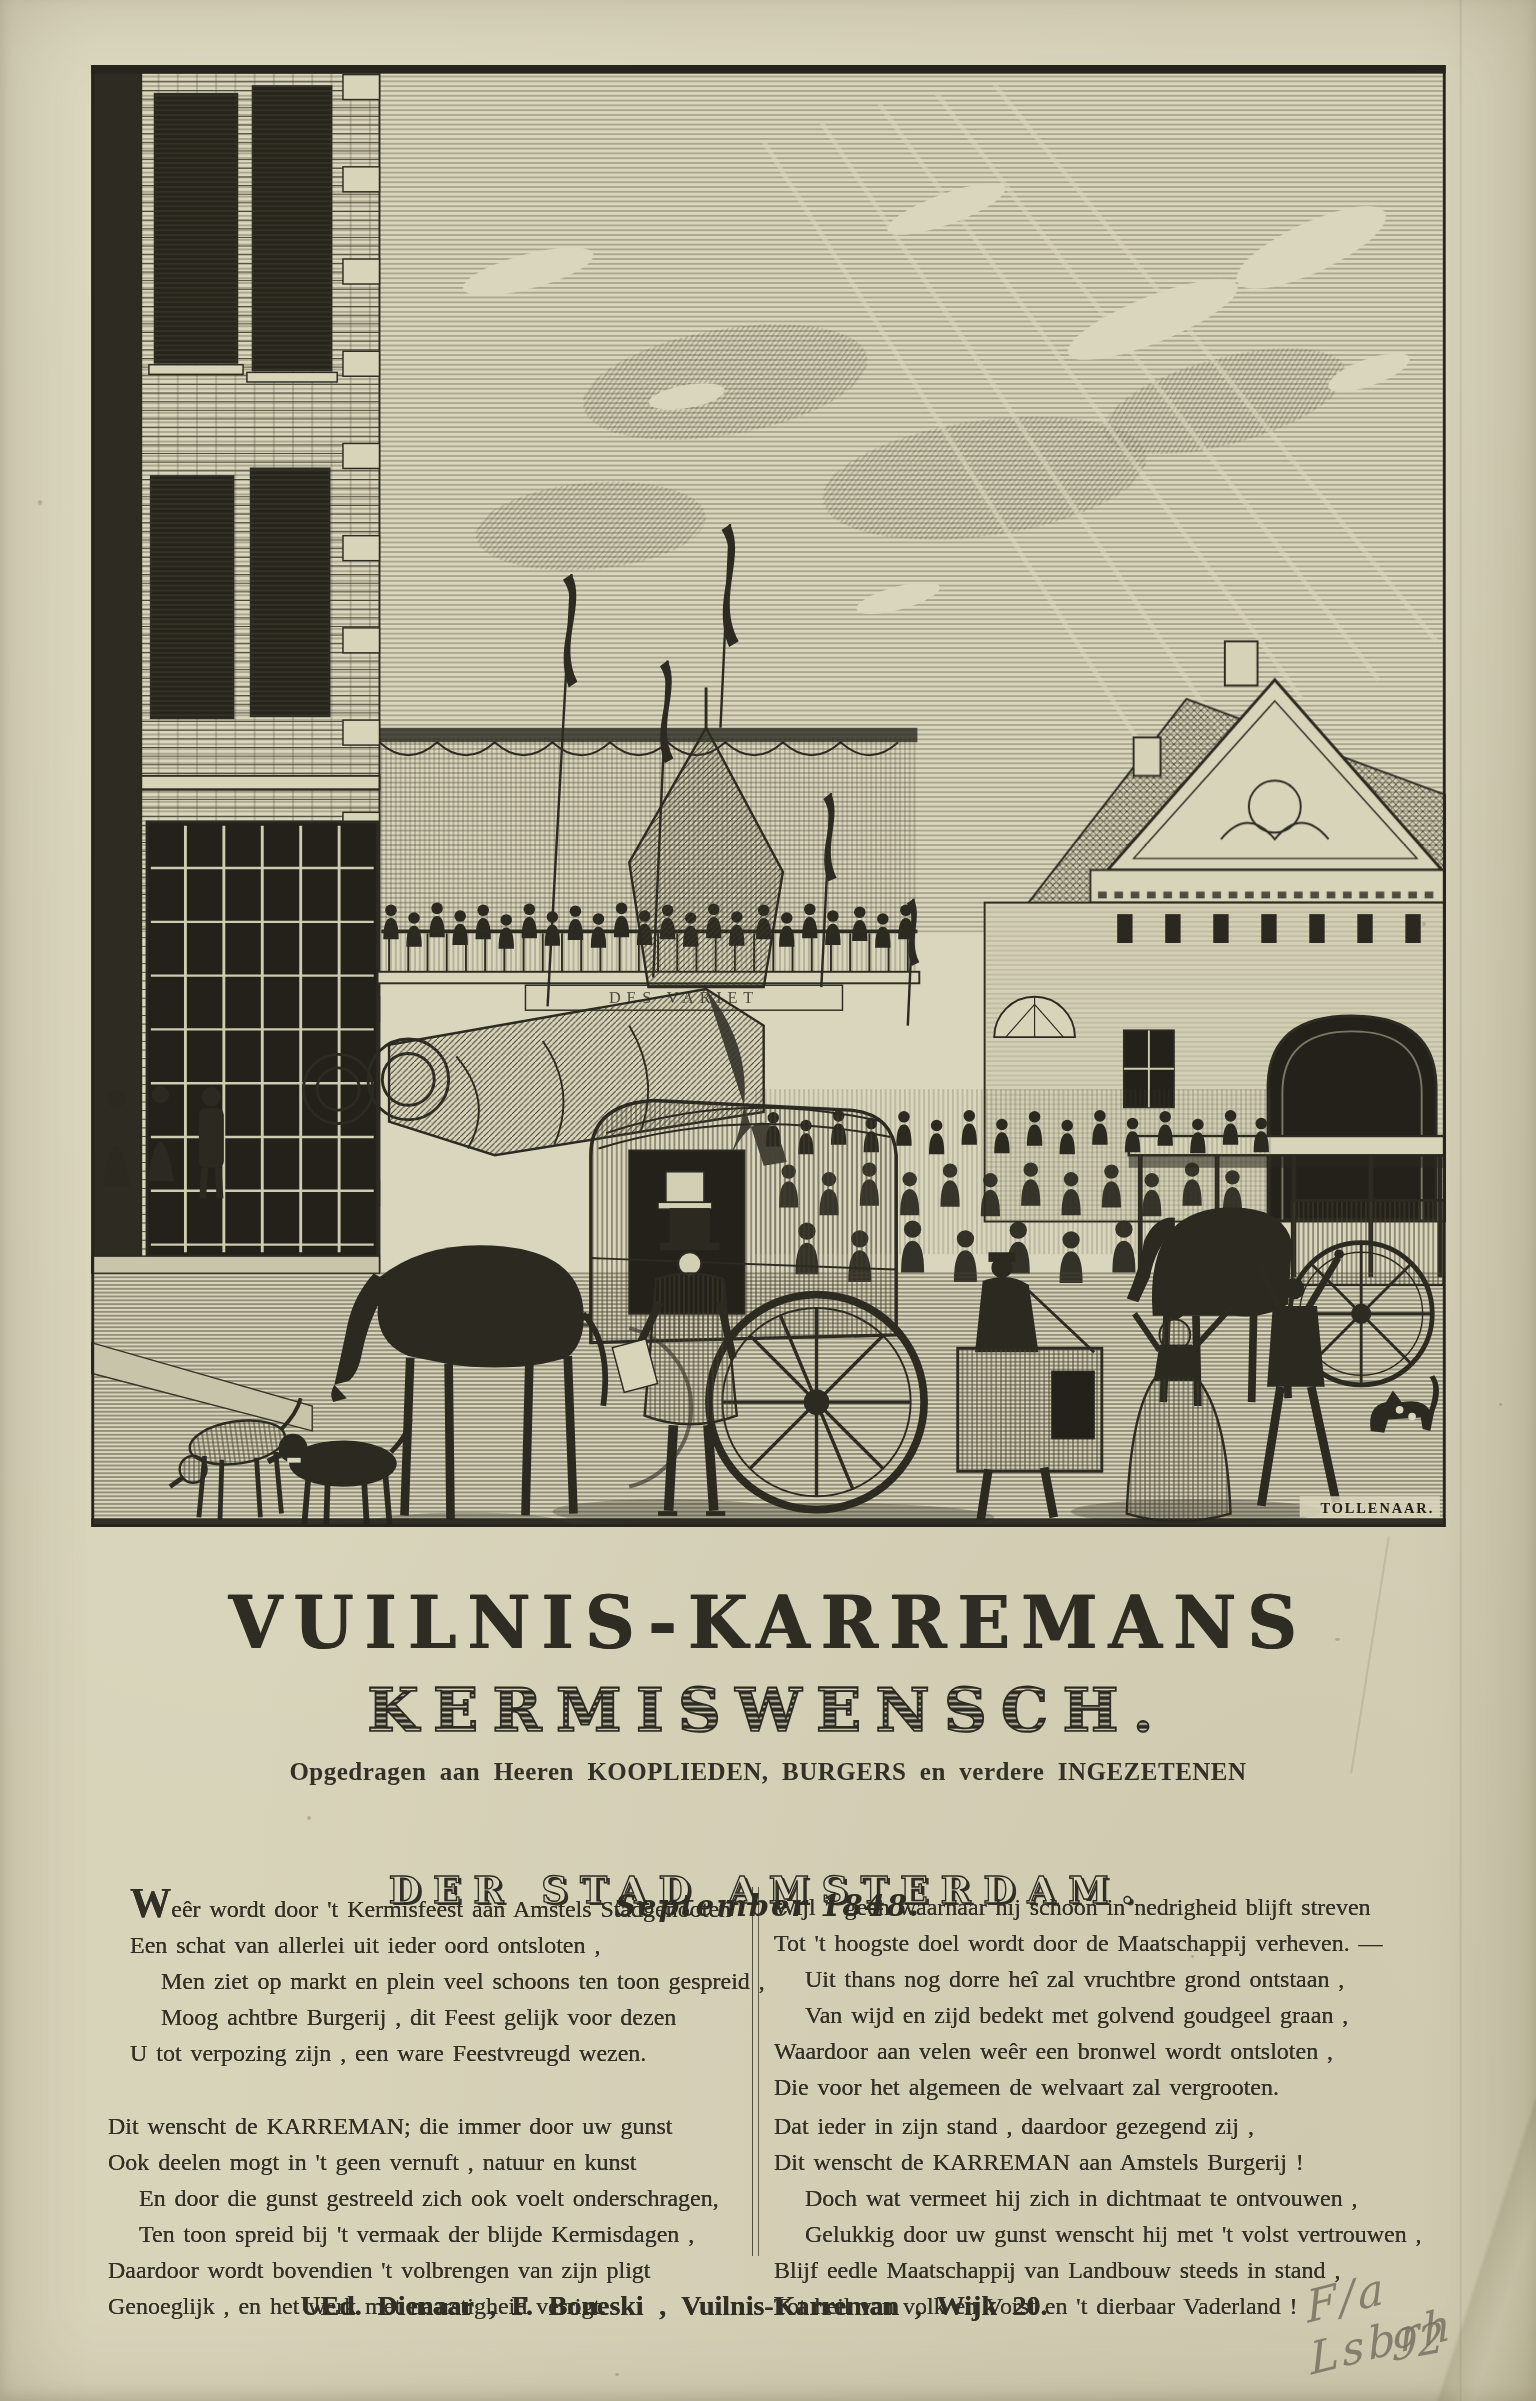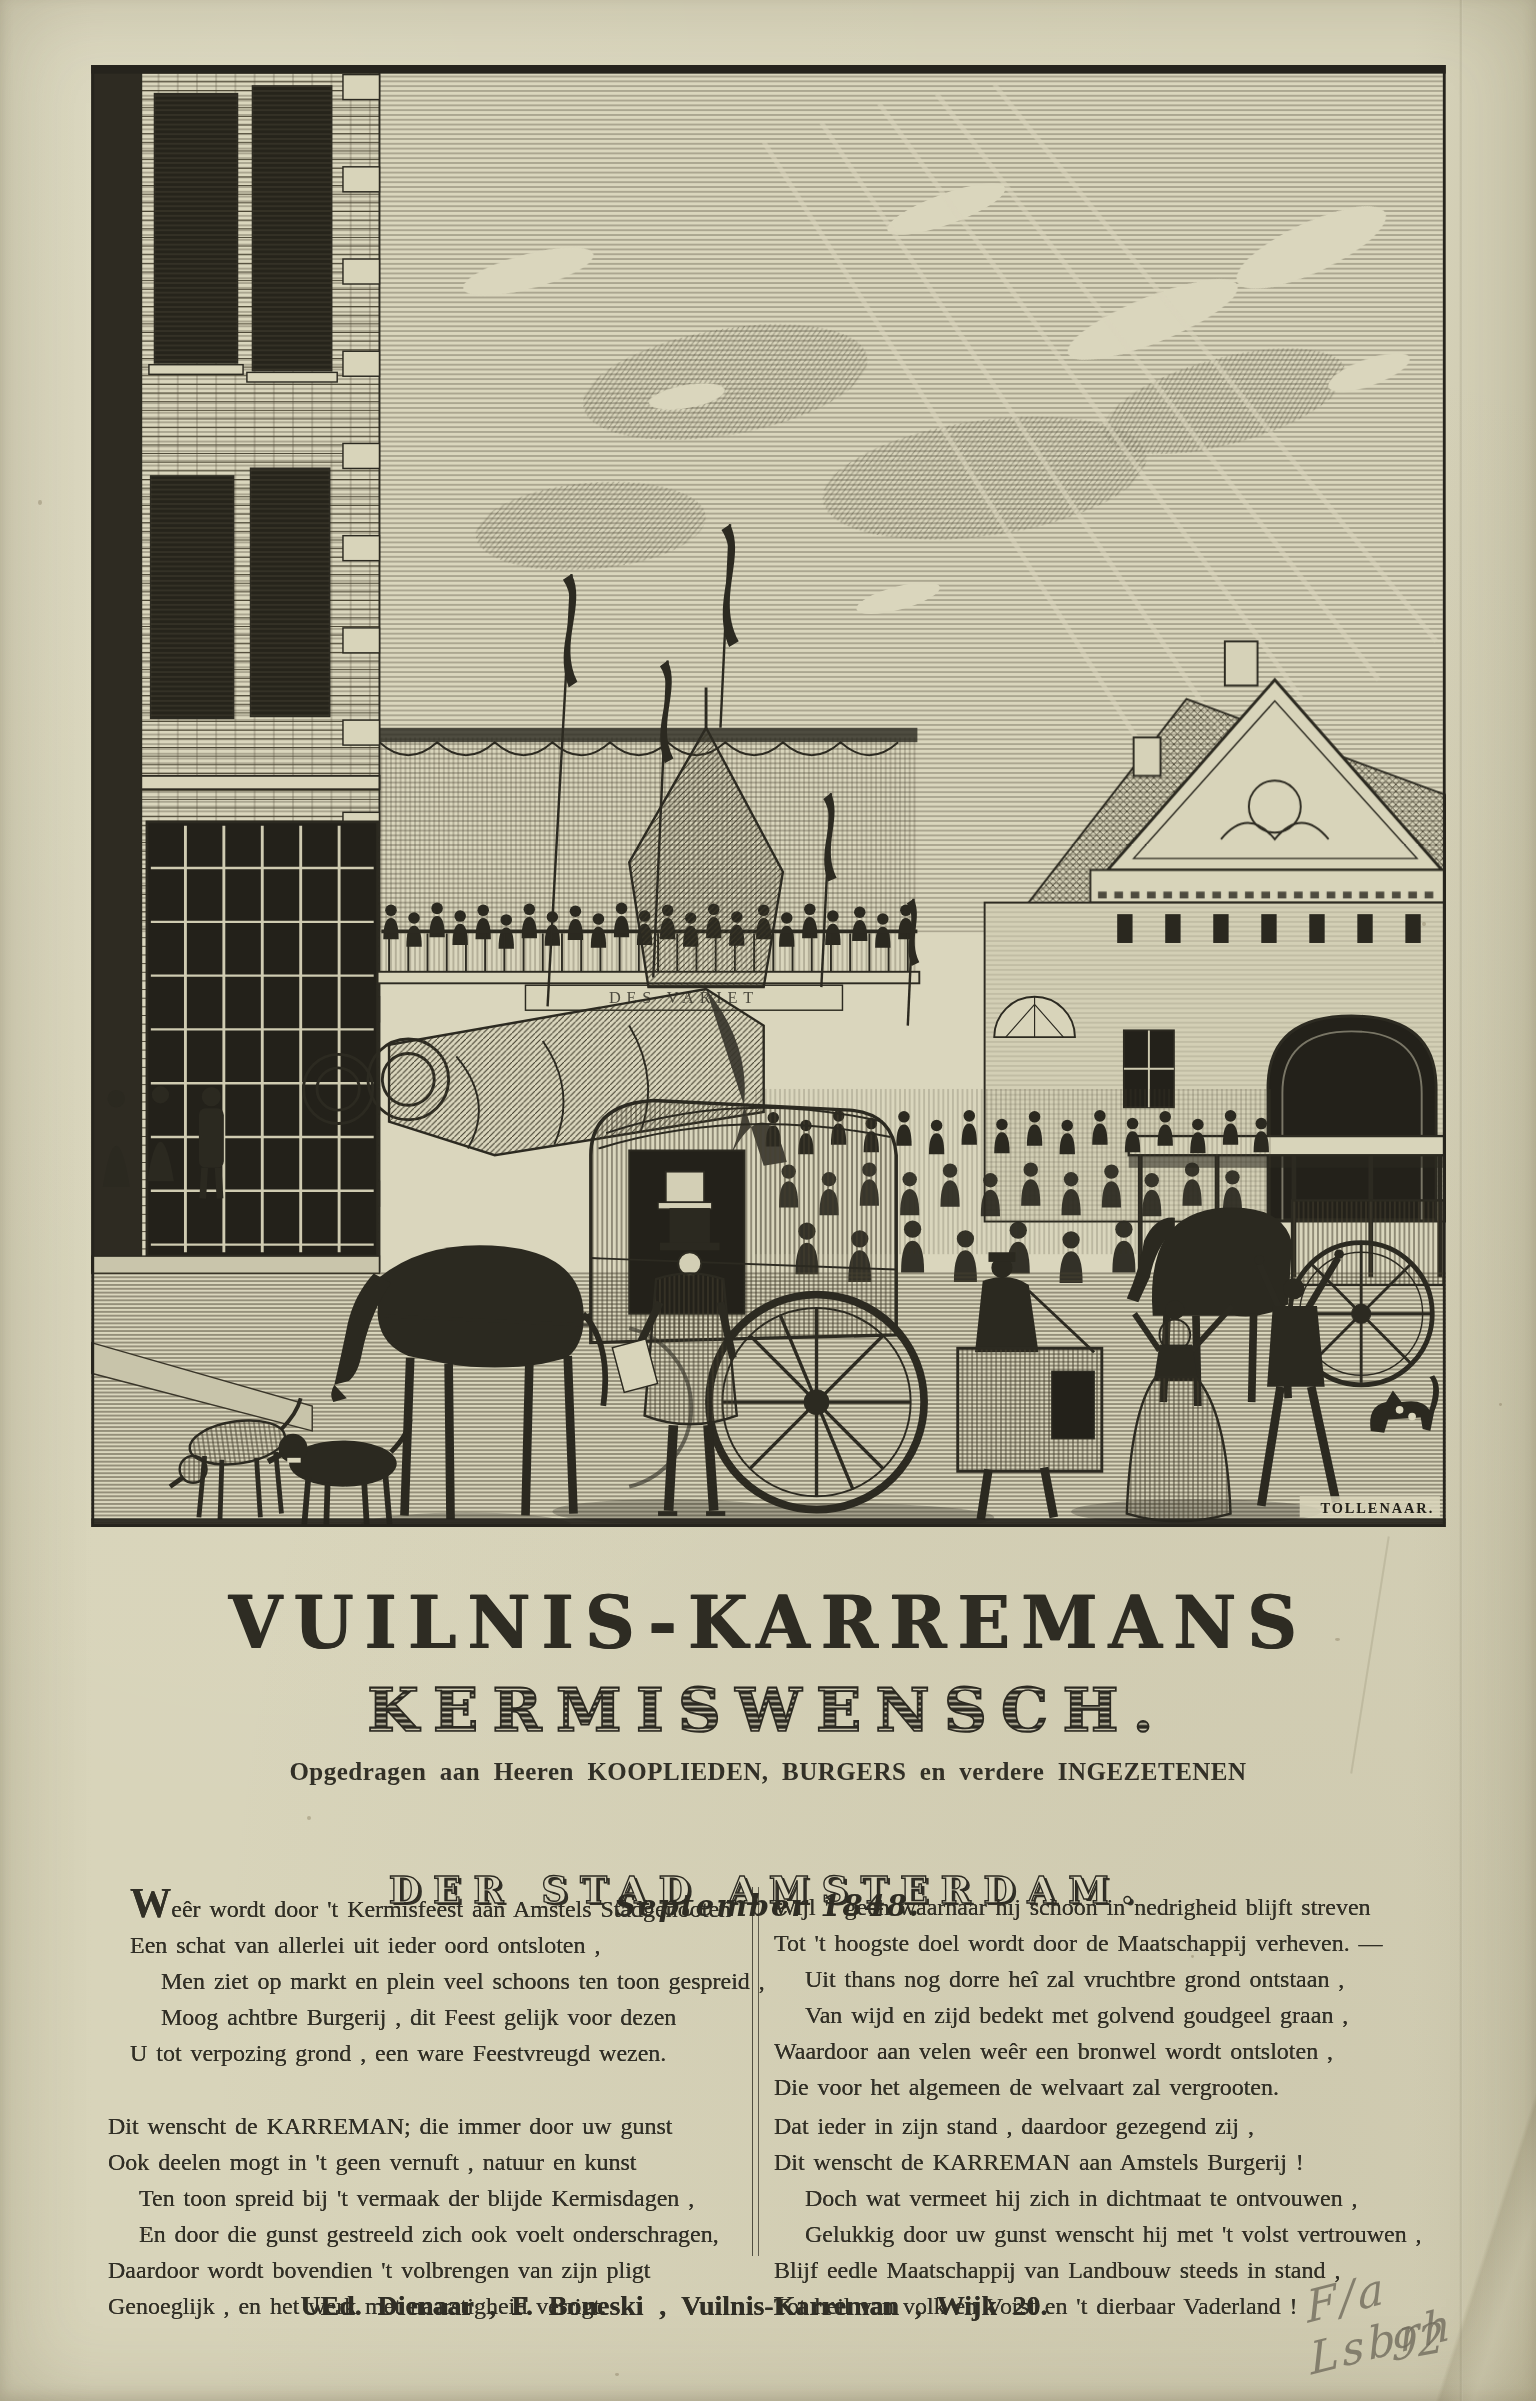--- a/index.html
+++ b/index.html
@@ -544,28 +544,28 @@
     <text x="799" y="40" text-anchor="middle" font-family="DejaVu Serif, serif" font-weight="bold" font-size="38" letter-spacing="13" fill="#d8d4bb" stroke="#2c2a22" stroke-width="1.4">DER STAD AMSTERDAM.</text>
   </svg>
 
   <div class="abs date-line">September 1848.</div>
 
   <div class="abs stanza st-l1">
     <div class="pline">Weêr wordt door 't Kermisfeest aan Amstels Stadgenooten</div>
     <div class="pline">Een schat van allerlei uit ieder oord ontsloten ,</div>
     <div class="pline">Men ziet op markt en plein veel schoons ten toon gespreid ,</div>
     <div class="pline">Moog achtbre Burgerij , dit Feest gelijk voor dezen</div>
-    <div class="pline">U tot verpozing grond , een ware Feestvreugd wezen.</div>
+    <div class="pline">U tot verpozing zijn , een ware Feestvreugd wezen.</div>
   </div>
 
   <div class="abs stanza st-l2">
     <div class="pline">Dit wenscht de KARREMAN; die immer door uw gunst</div>
     <div class="pline">Ook deelen mogt in 't geen vernuft , natuur en kunst</div>
+    <div class="pline">En door die gunst gestreeld zich ook voelt onderschragen,</div>
     <div class="pline">Ten toon spreid bij 't vermaak der blijde Kermisdagen ,</div>
-    <div class="pline">En door die gunst gestreeld zich ook voelt onderschragen,</div>
     <div class="pline">Daardoor wordt bovendien 't volbrengen van zijn pligt</div>
     <div class="pline">Genoeglijk , en het werk met naarstigheid verrigt.</div>
   </div>
 
   <div class="abs col-divider"></div>
 
   <div class="abs stanza st-r1">
     <div class="pline">Wijl 't geen waarnaar hij schoon in nedrigheid blijft streven</div>
     <div class="pline">Tot 't hoogste doel wordt door de Maatschappij verheven. —</div>
     <div class="pline">Uit thans nog dorre heî zal vruchtbre grond ontstaan ,</div>

